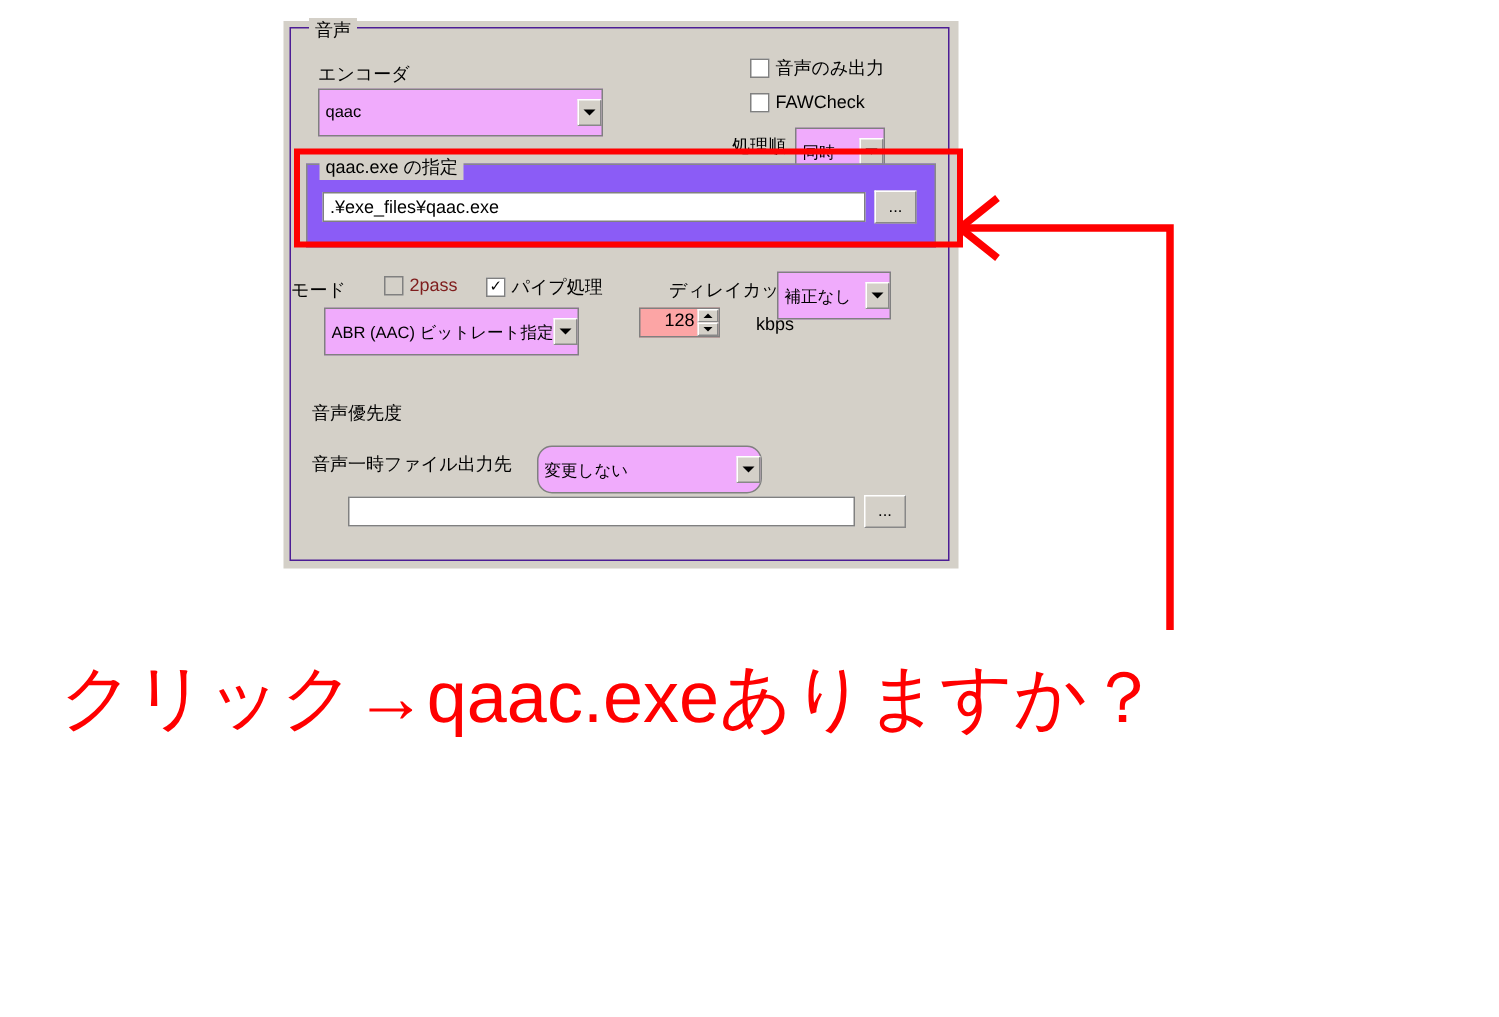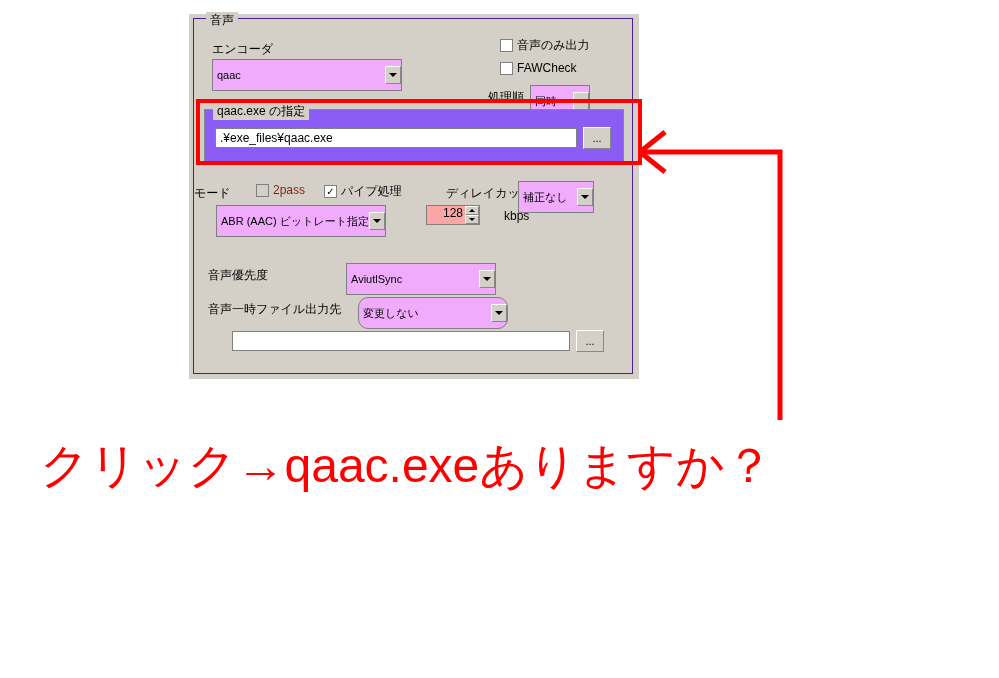--- a/index.html
+++ b/index.html
@@ -237,24 +237,20 @@
     <div class="spinner" style="position:absolute; left:232px; top:186px;">
       <span class="val">128</span>
       <span class="ctrl">
         <span class="up"></span>
         <span class="down"></span>
       </span>
     </div>
     <div class="label" style="position:absolute; left:296px; top:190px;margin-left:14px;">kbps</div>
 
     <div class="label" style="position:absolute; left:14px; top:248px;">音声優先度</div>
-    <div class="dropdown" style="position:absolute; left:152px; top:244px; width:150px;">
-      <span>AviutlSync</span>
-      <span class="dropdown-btn"></span>
-    </div>
 
     <div class="label" style="position:absolute; left:14px; top:282px;">音声一時ファイル出力先</div>
     <div class="dropdown" style="position:absolute; left:164px; top:278px; width:150px;border-radius:10px;">
       <span>変更しない</span>
       <span class="dropdown-btn"></span>
     </div>
 
     <div class="input-text" style="position:absolute; left:38px; top:312px; width:338px;">
       <span></span>
     </div>

